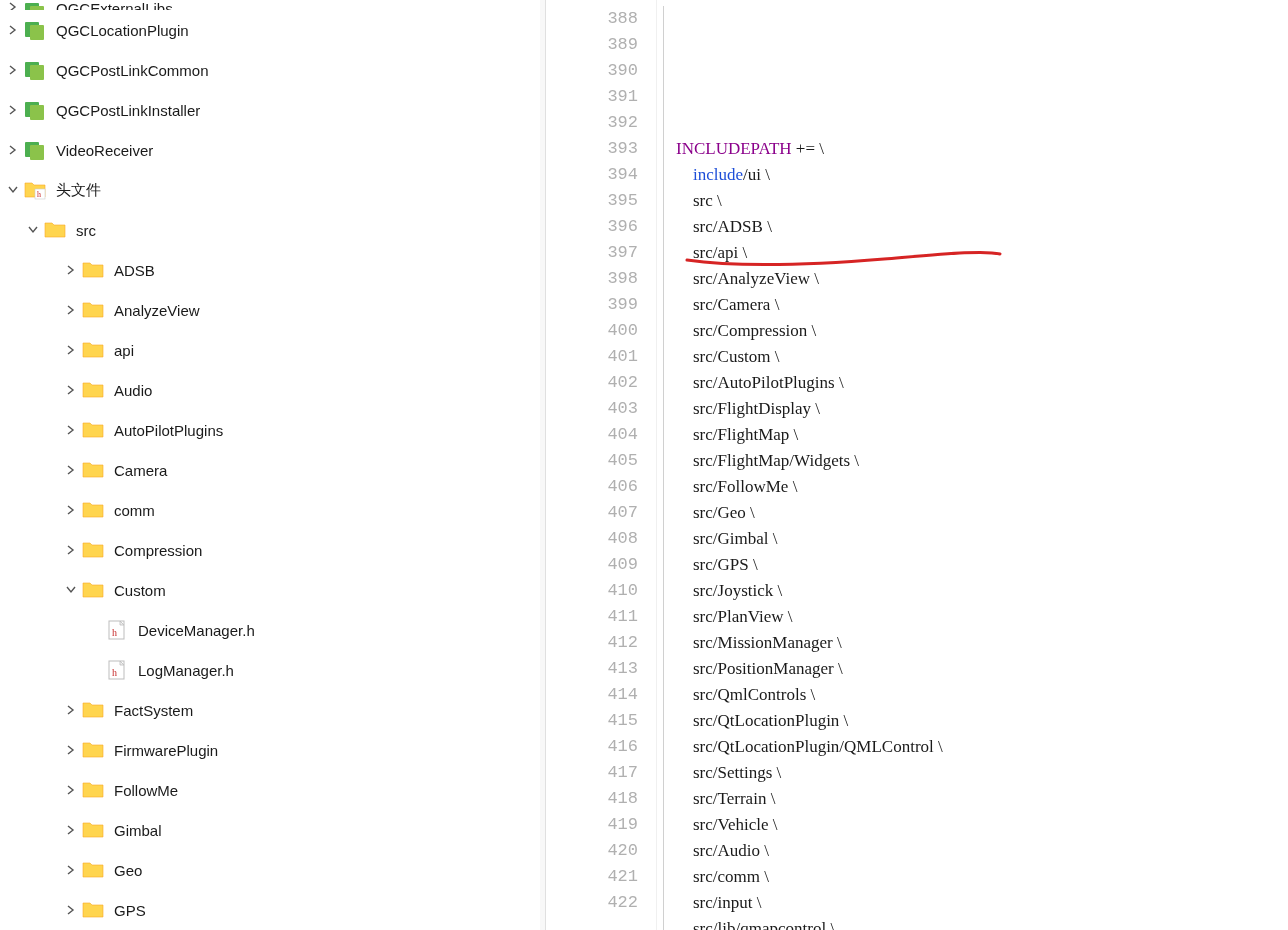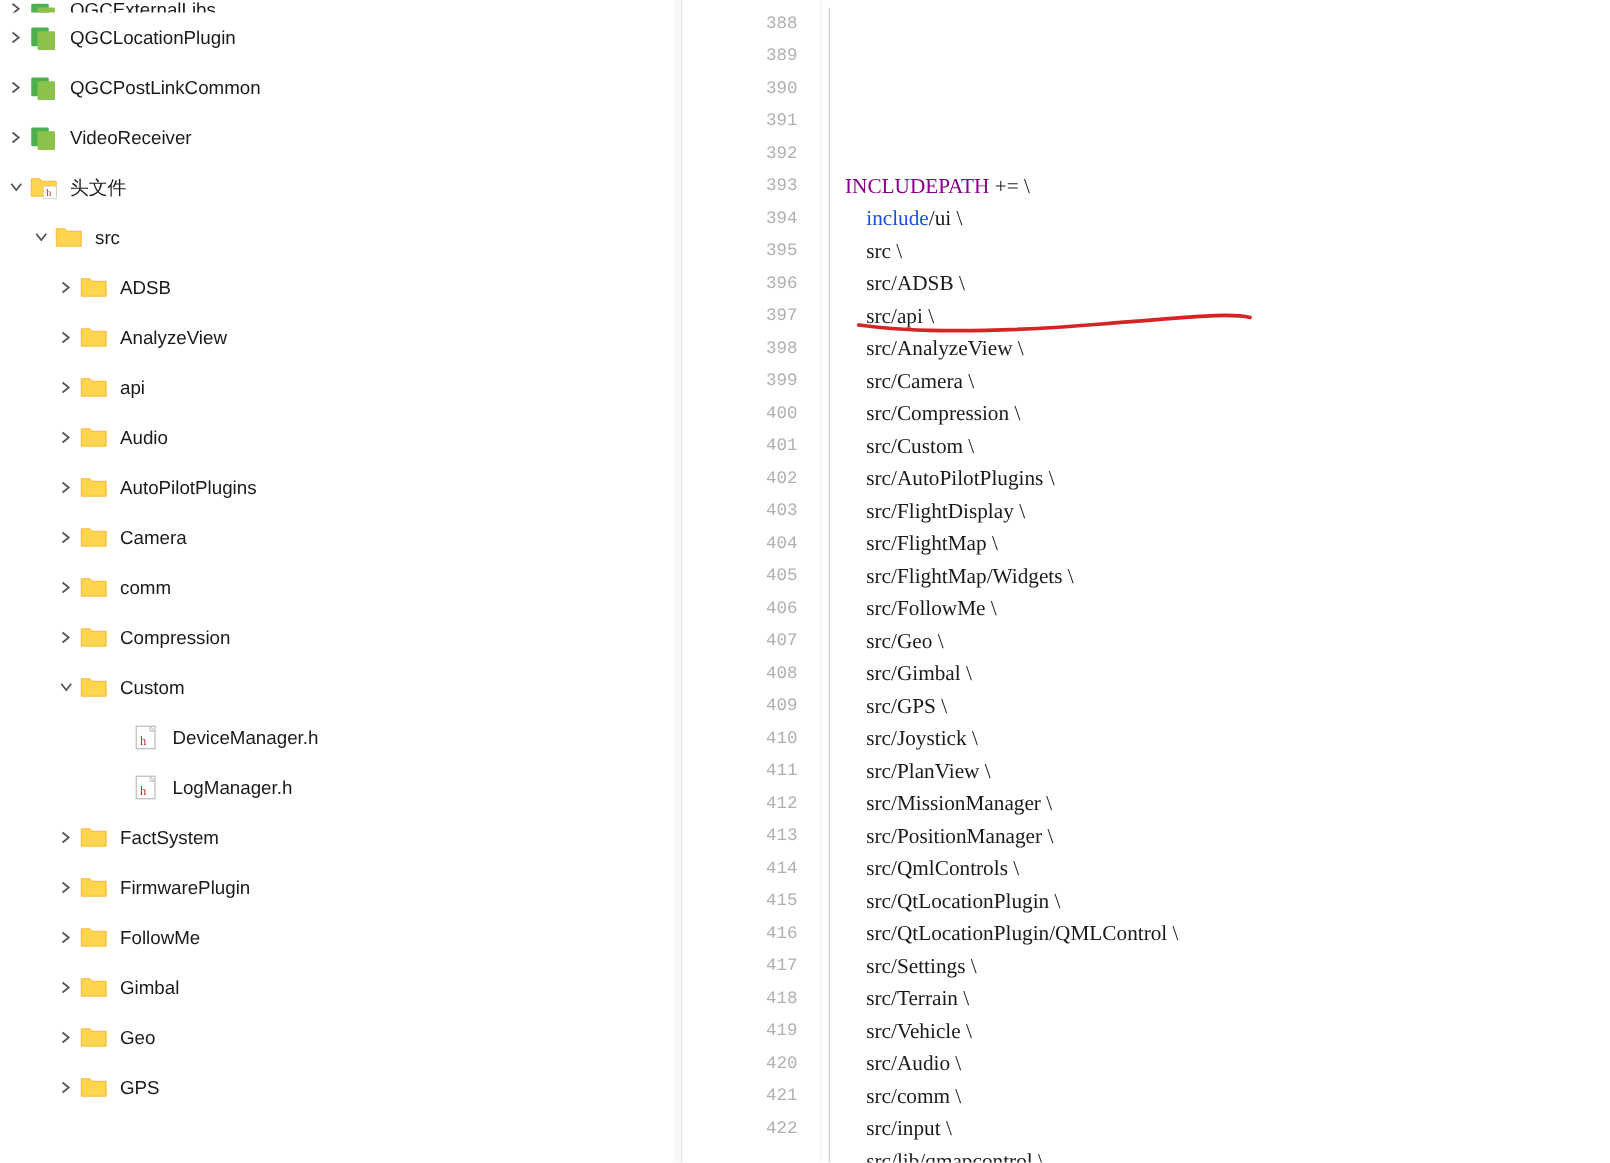--- a/index.html
+++ b/index.html
@@ -44,40 +44,40 @@
     height: 22px;
     margin-right: 10px;
     display: inline-flex;
     align-items: center;
     justify-content: center;
     flex-shrink: 0;
   }
   
   .d0 { padding-left: 6px; }
   .d1 { padding-left: 26px; }
-  .d2 { padding-left: 46px; text-align: center; }
+  .d2 { padding-left: 64px; text-align: center; }
   .d4 { padding-left: 106px; }
   
   .editor-pane {
     flex: 1;
     display: flex;
     background: #ffffff;
     position: relative;
   }
   .editor-border {
     width: 6px;
     background: #f8f8f8;
     border-right: 1px solid #e0e0e0;
   }
   .gutter-area {
     width: 110px;
     background: #ffffff;
     color: #b0b0b0;
     font-family: Consolas, "Courier New", monospace;
-    font-size: 14px;
+    font-size: 17px;
     line-height: 26px;
     padding-top: 6px;
     text-align: right;
   }
   .gutter-area .ln {
     padding-right: 18px;
     height: 26px;
     user-select: none;
   }
   .fold-markers {
@@ -150,20 +150,34 @@
     </span>
     <span class="icon">
       <svg viewBox="0 0 22 22">
           <rect x="1" y="3" width="14" height="15" rx="1" fill="#4caf50"></rect>
           <rect x="6" y="6" width="14" height="15" rx="1" fill="#8bc34a"></rect>
         </svg>
     </span>
     <span class="label">QGCPostLinkCommon</span>
   </div>
 
+  <div class="tree-row d0">
+    <span class="tw">
+      <svg viewBox="0 0 10 10">
+          <path d="M2 1 L7 5 L2 9" fill="none" stroke="#555" stroke-width="1.4"></path>
+        </svg>
+    </span>
+    <span class="icon">
+      <svg viewBox="0 0 22 22">
+          <rect x="1" y="3" width="14" height="15" rx="1" fill="#4caf50"></rect>
+          <rect x="6" y="6" width="14" height="15" rx="1" fill="#8bc34a"></rect>
+        </svg>
+    </span>
+    <span class="label">QGCPostLinkInstaller</span>
+  </div>
 
   <div class="tree-row d0">
     <span class="tw">
       <svg viewBox="0 0 10 10">
           <path d="M2 1 L7 5 L2 9" fill="none" stroke="#555" stroke-width="1.4"></path>
         </svg>
     </span>
     <span class="icon">
       <svg viewBox="0 0 22 22">
           <rect x="1" y="3" width="14" height="15" rx="1" fill="#4caf50"></rect>

